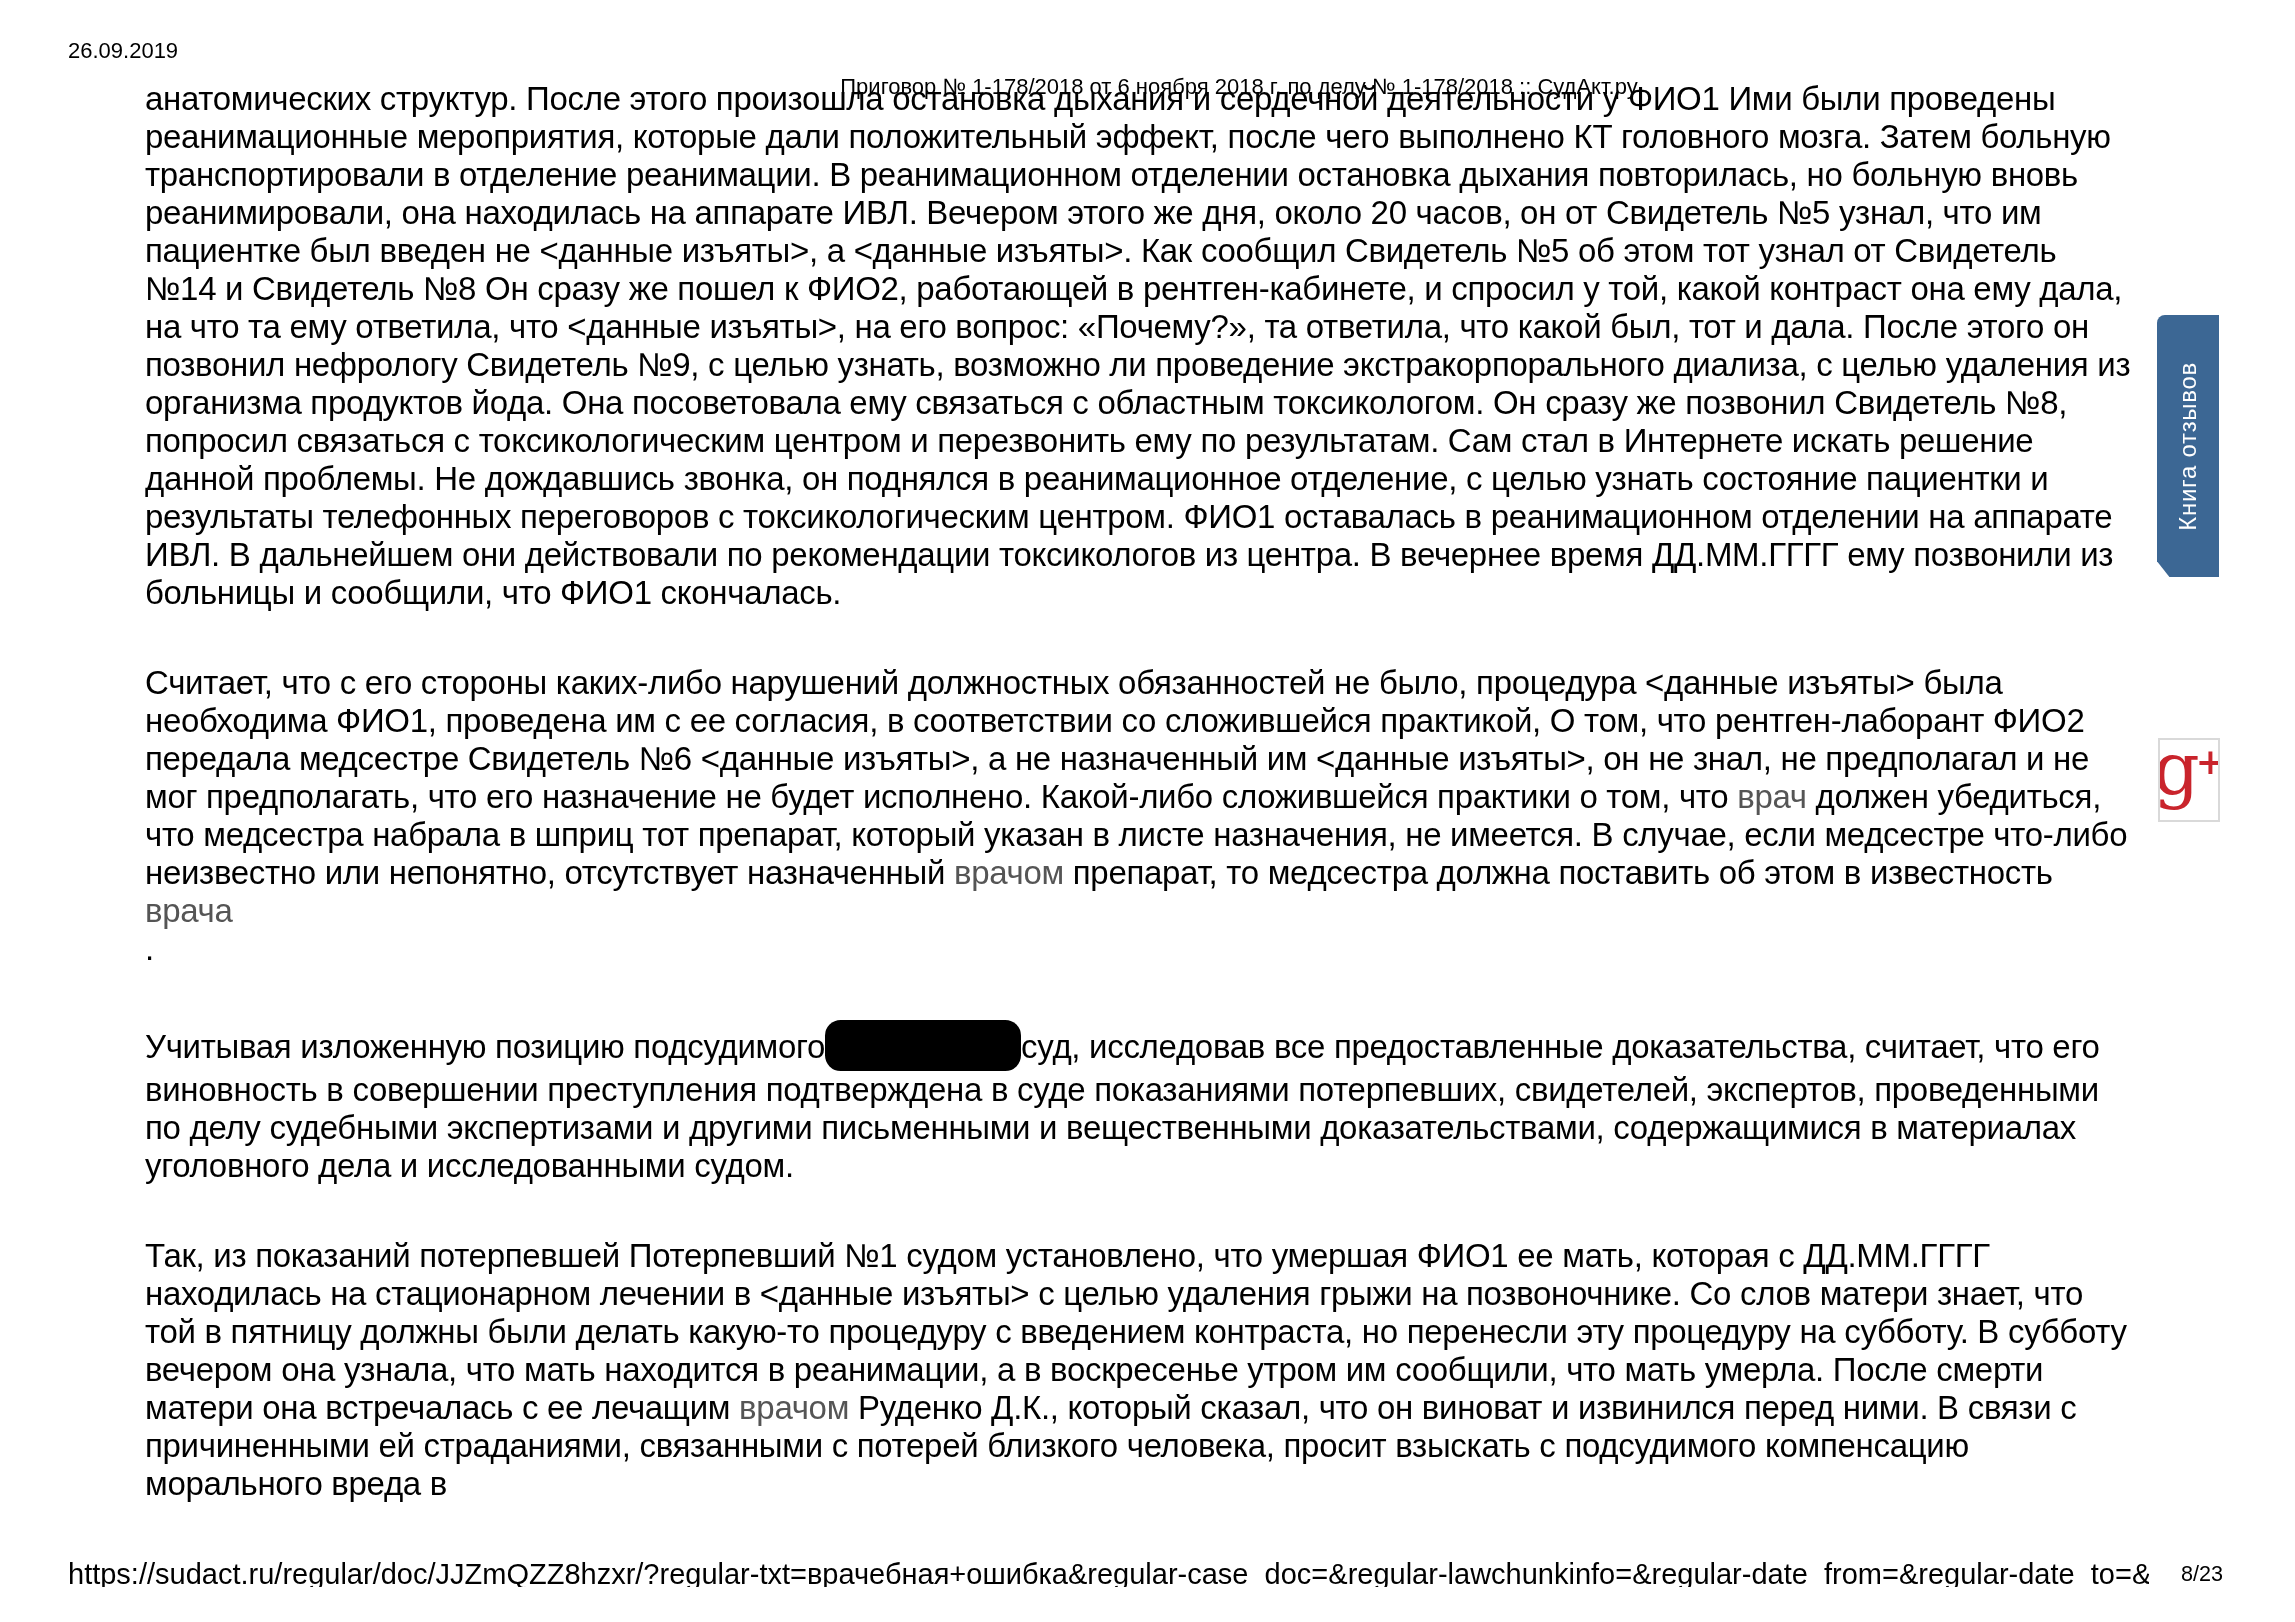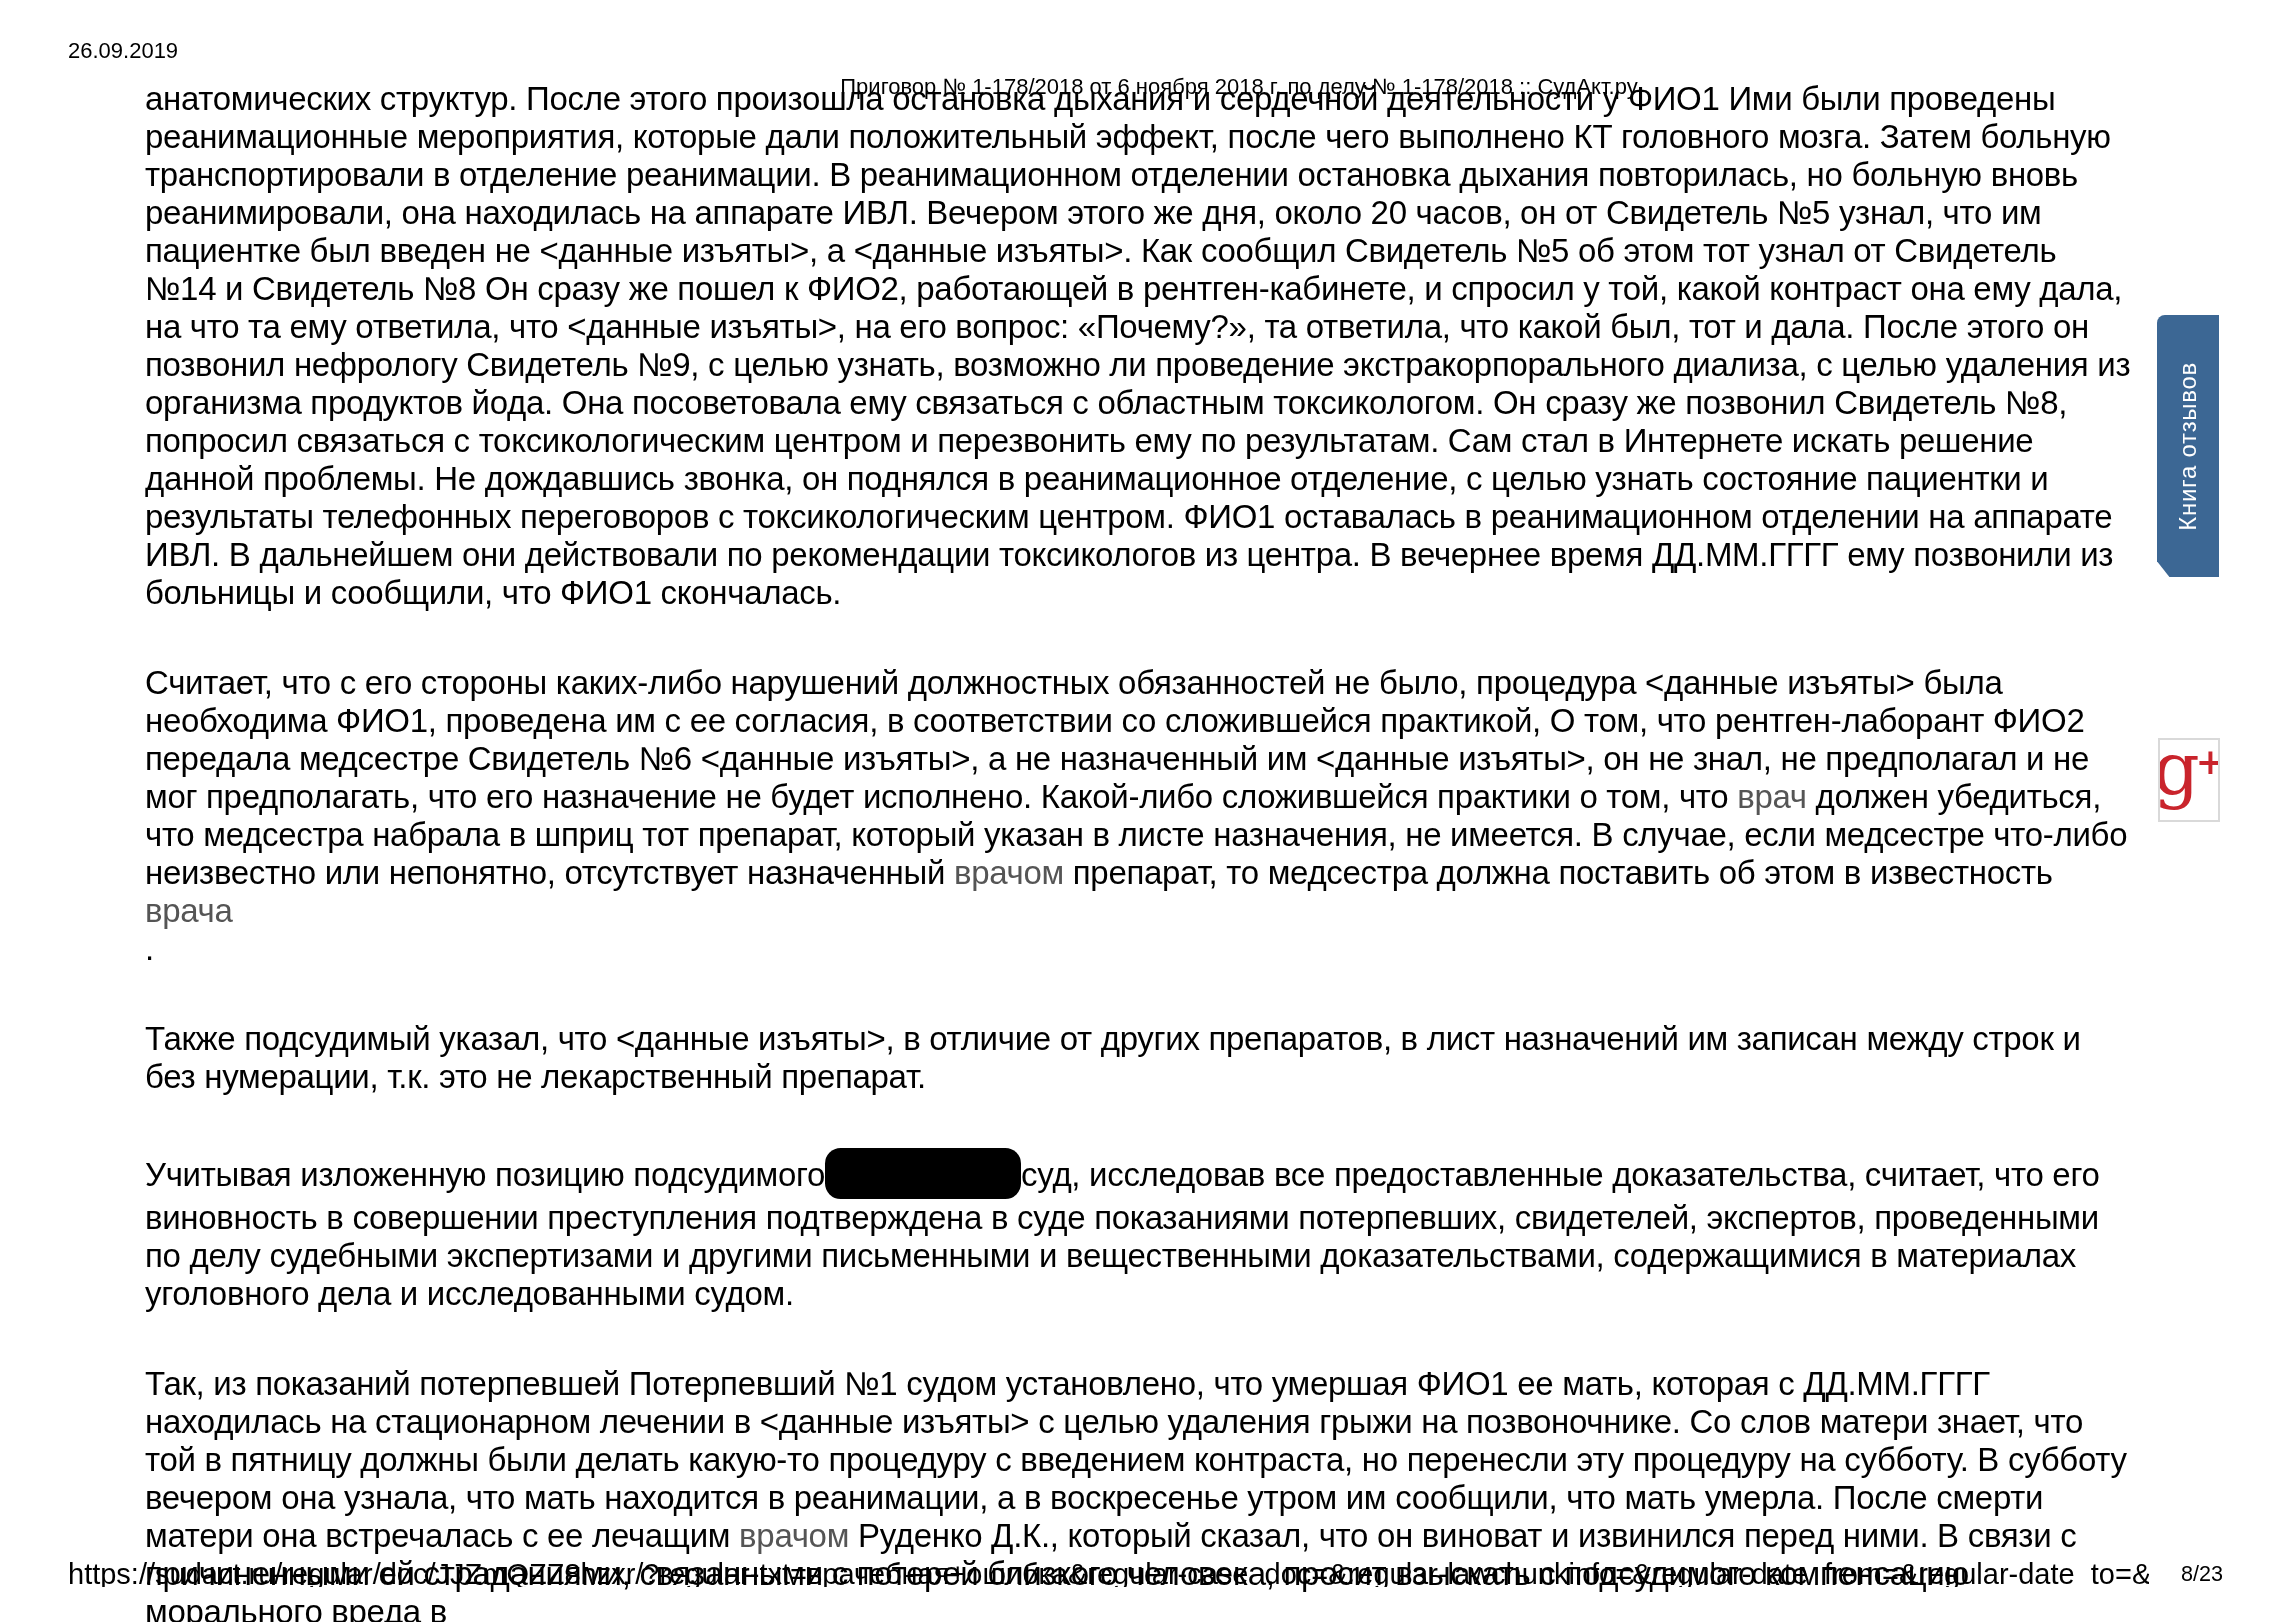--- a/index.html
+++ b/index.html
@@ -50,21 +50,20 @@
 </style>
 </head>
 <body>
 
 <div class="hdr-date">26.09.2019</div>
 <div class="hdr-title">Приговор № 1-178/2018 от 6 ноября 2018 г. по делу № 1-178/2018 :: СудАкт.ру</div>
 
 <div class="doc">
     <p><span>анатомических структур. После этого произошла остановка дыхания и сердечной деятельности у ФИО1 Ими были проведены реанимационные мероприятия, которые дали положительный эффект, после чего выполнено КТ головного мозга. Затем больную транспортировали в отделение реанимации. В реанимационном отделении остановка дыхания повторилась, но больную вновь реанимировали, она находилась на аппарате ИВЛ. Вечером этого же дня, около 20 часов, он от Свидетель №5 узнал, что им пациентке был введен не &lt;данные изъяты&gt;, а &lt;данные изъяты&gt;. Как сообщил Свидетель №5 об этом тот узнал от Свидетель №14 и Свидетель №8 Он сразу же пошел к ФИО2, работающей в рентген-кабинете, и спросил у той, какой контраст она ему дала, на что та ему ответила, что &lt;данные изъяты&gt;, на его вопрос: «Почему?», та ответила, что какой был, тот и дала. После этого он позвонил нефрологу Свидетель №9, с целью узнать, возможно ли проведение экстракорпорального диализа, с целью удаления из организма продуктов йода. Она посоветовала ему связаться с областным токсикологом. Он сразу же позвонил Свидетель №8, попросил связаться с токсикологическим центром и перезвонить ему по результатам. Сам стал в Интернете искать решение данной проблемы. Не дождавшись звонка, он поднялся в реанимационное отделение, с целью узнать состояние пациентки и результаты телефонных переговоров с токсикологическим центром. ФИО1 оставалась в реанимационном отделении на аппарате ИВЛ. В дальнейшем они действовали по рекомендации токсикологов из центра. В вечернее время ДД.ММ.ГГГГ ему позвонили из больницы и сообщили, что ФИО1 скончалась.</span></p>
     <p><span>Считает, что с его стороны каких-либо нарушений должностных обязанностей не было, процедура &lt;данные изъяты&gt; была необходима ФИО1, проведена им с ее согласия, в соответствии со сложившейся практикой, О том, что рентген-лаборант ФИО2 передала медсестре Свидетель №6 &lt;данные изъяты&gt;, а не назначенный им &lt;данные изъяты&gt;, он не знал, не предполагал и не мог предполагать, что его назначение не будет исполнено. Какой-либо сложившейся практики о том, что </span><span class="hl" style="color: rgb(85, 85, 85);">врач</span><span> должен убедиться, что медсестра набрала в шприц тот препарат, который указан в листе назначения, не имеется. В случае, если медсестре что-либо неизвестно или непонятно, отсутствует назначенный </span><span class="hl" style="color: rgb(85, 85, 85);">врачом</span><span> препарат, то медсестра должна поставить об этом в известность </span><span class="hl" style="color: rgb(85, 85, 85);">врача</span><br><span>.</span></p>
-    <p><span>Также подсудимый указал, что &lt;данные изъяты&gt;, в отличие от других препаратов, в лист назначений им записан между строк и без нумерации, т.к. это не лекарственный препарат.</span></p>
     <p><span>Учитывая изложенную позицию подсудимого</span><span class="redacted" style="width: 196px;"></span><span>суд, исследовав все предоставленные доказательства, считает, что его виновность в совершении преступления подтверждена в суде показаниями потерпевших, свидетелей, экспертов, проведенными по делу судебными экспертизами и другими письменными и вещественными доказательствами, содержащимися в материалах уголовного дела и исследованными судом.</span></p>
     <p><span>Так, из показаний потерпевшей Потерпевший №1 судом установлено, что умершая ФИО1 ее мать, которая с ДД.ММ.ГГГГ находилась на стационарном лечении в &lt;данные изъяты&gt; с целью удаления грыжи на позвоночнике. Со слов матери знает, что той в пятницу должны были делать какую-то процедуру с введением контраста, но перенесли эту процедуру на субботу. В субботу вечером она узнала, что мать находится в реанимации, а в воскресенье утром им сообщили, что мать умерла. После смерти матери она встречалась с ее лечащим </span><span class="hl" style="color: rgb(85, 85, 85);">врачом</span><span> Руденко Д.К., который сказал, что он виноват и извинился перед ними. В связи с причиненными ей страданиями, связанными с потерей близкого человека, просит взыскать с подсудимого компенсацию морального вреда в</span></p>
   </div>
 
 <div class="feedback-tab" style="background: rgb(60, 103, 148);">
   <span class="label">Книга отзывов</span>
 </div>
 
 <div class="gplus">
   <span class="g" style="color: rgb(201, 36, 44);">g</span>

